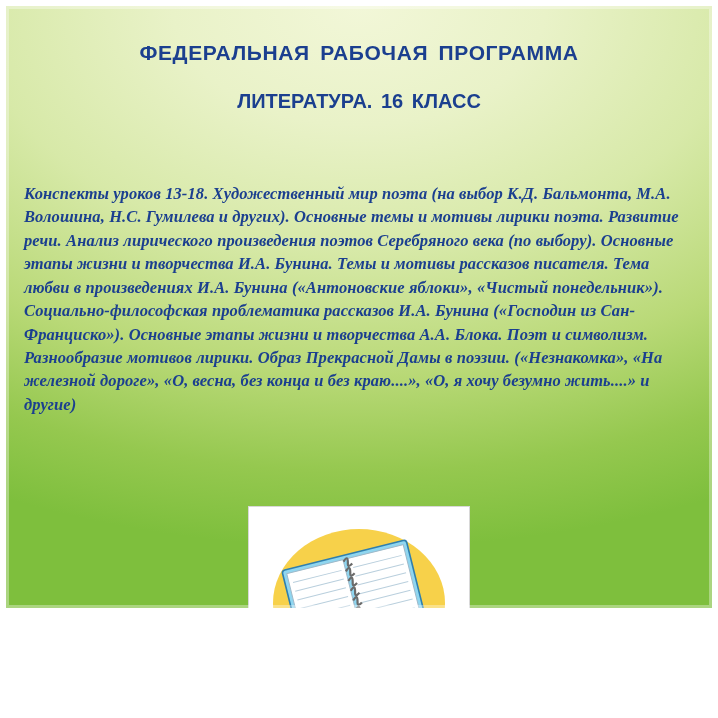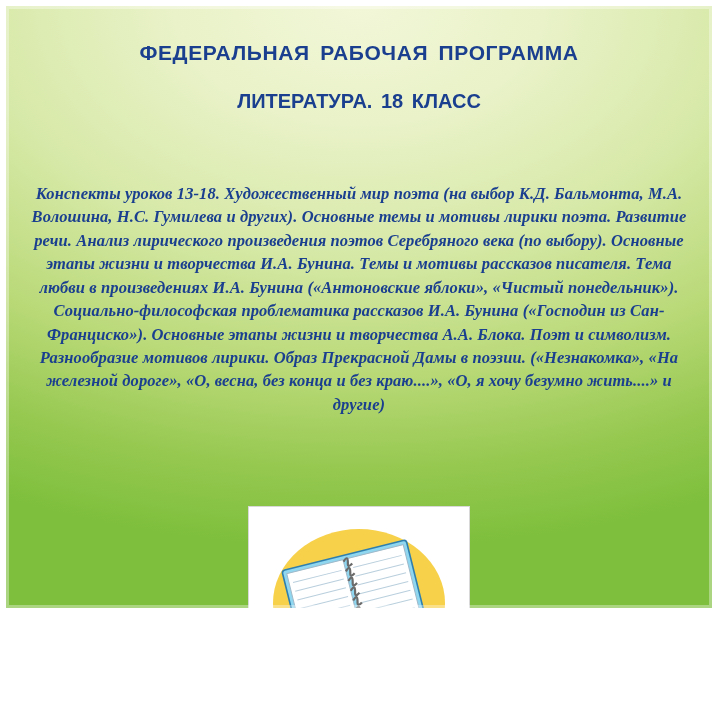--- a/index.html
+++ b/index.html
@@ -70,21 +70,21 @@
   }
 
   .body-text {
     font-family: "Liberation Serif", serif;
     font-size: 16.5px;
     font-style: italic;
     font-weight: bold;
     color: #1b3f8f;
     line-height: 1.42;
     margin: 0;
-    text-align: center;
+    text-align: left;
     letter-spacing: 0.1px;
   }
 
   .image-frame {
     position: absolute;
     left: 50%;
     transform: translateX(-50%);
     top: 500px;
     width: 220px;
     height: 192px;
@@ -98,21 +98,21 @@
   }
 </style>
 </head>
 <body>
 
 <div class="slide">
 
   <div class="title-block">
     <h1 class="title-main">ФЕДЕРАЛЬНАЯ  РАБОЧАЯ  ПРОГРАММА</h1>
     <h2 class="title-sub">
-      <span>ЛИТЕРАТУРА.  18 КЛАСС</span><br>
+      <span>ЛИТЕРАТУРА.  16 КЛАСС</span><br>
     </h2>
   </div>
 
   <div class="body-block">
     <p class="body-text">Конспекты уроков  13-18. Художественный мир поэта (на выбор К.Д. Бальмонта, М.А. Волошина, Н.С. Гумилева и других). Основные темы и мотивы лирики поэта. Развитие речи. Анализ лирического произведения поэтов Серебряного века (по выбору). Основные этапы жизни и творчества И.А. Бунина. Темы и мотивы рассказов писателя. Тема любви в произведениях И.А. Бунина («Антоновские яблоки», «Чистый понедельник»). Социально-философская проблематика рассказов И.А. Бунина («Господин из Сан-Франциско»). Основные этапы жизни и творчества А.А. Блока. Поэт и символизм. Разнообразие мотивов лирики. Образ Прекрасной Дамы в поэзии. («Незнакомка», «На железной дороге», «О, весна, без конца и без краю....», «О, я хочу безумно жить....» и другие)</p>
   </div>
 
   <div class="image-frame">
     <svg width="220" height="192" viewBox="0 0 220 192" xmlns="http://www.w3.org/2000/svg" aria-hidden="true">
       <rect x="0" y="0" width="220" height="192" fill="#ffffff"></rect>

